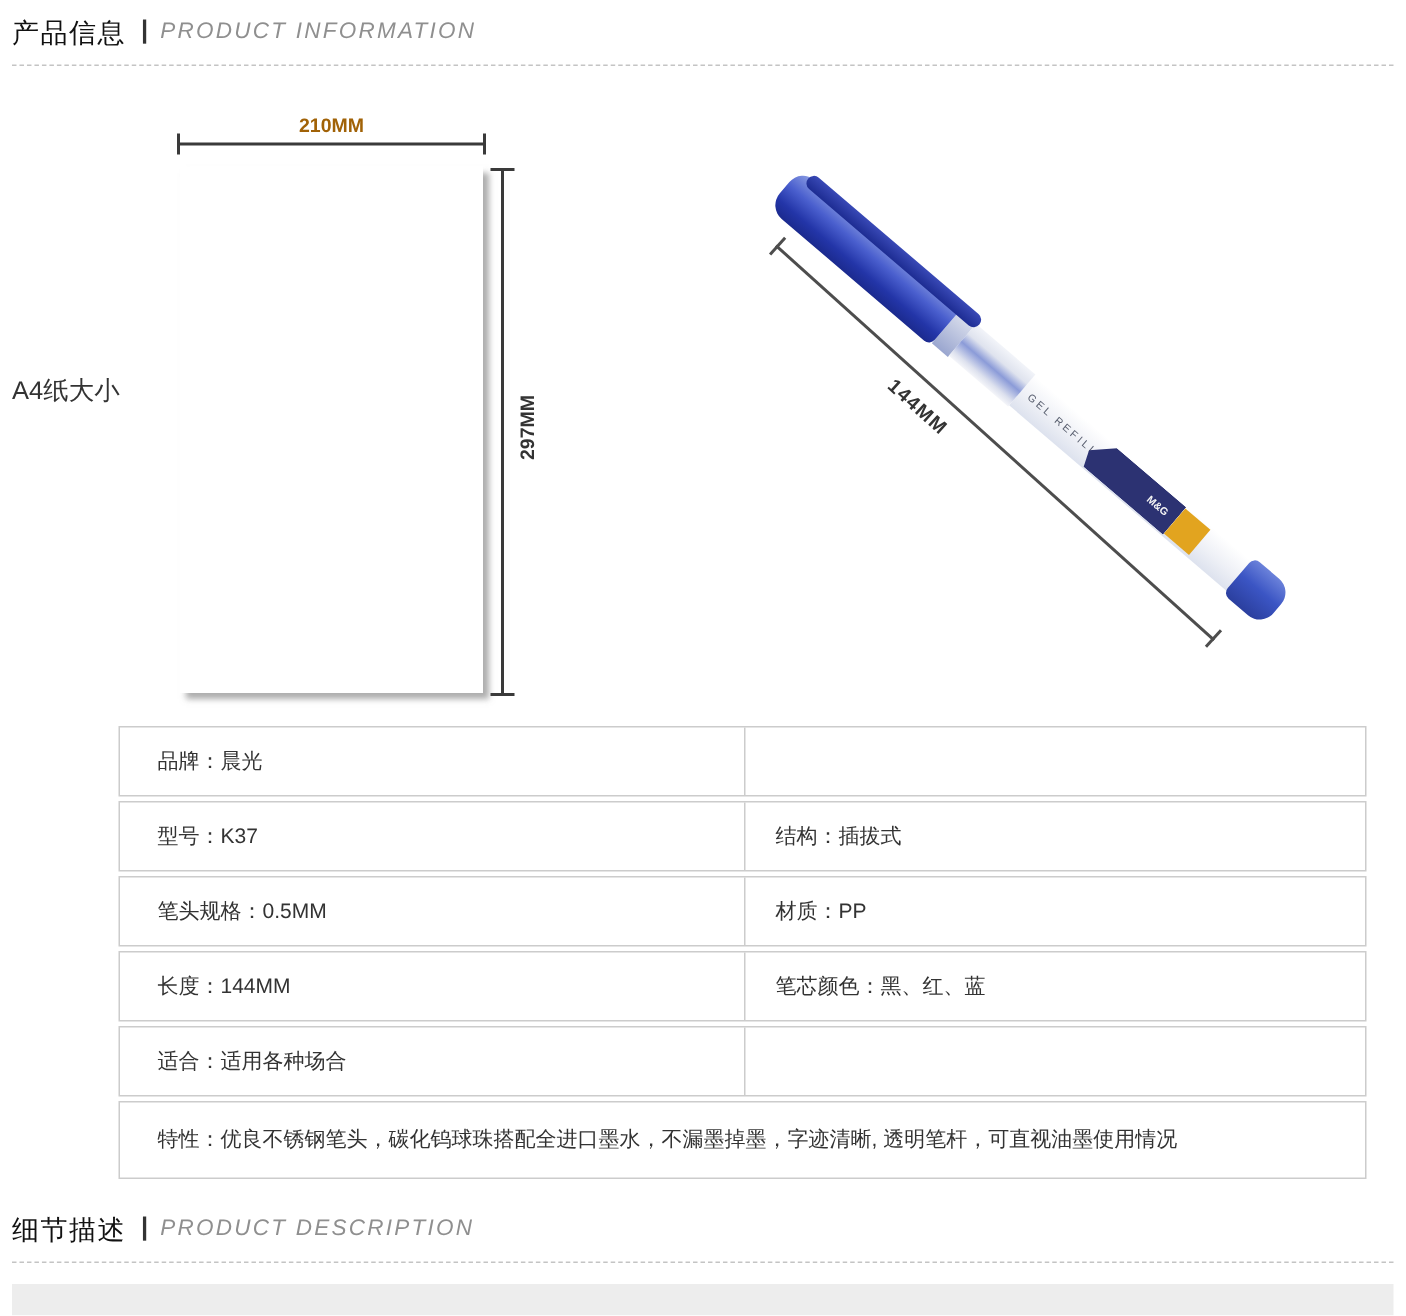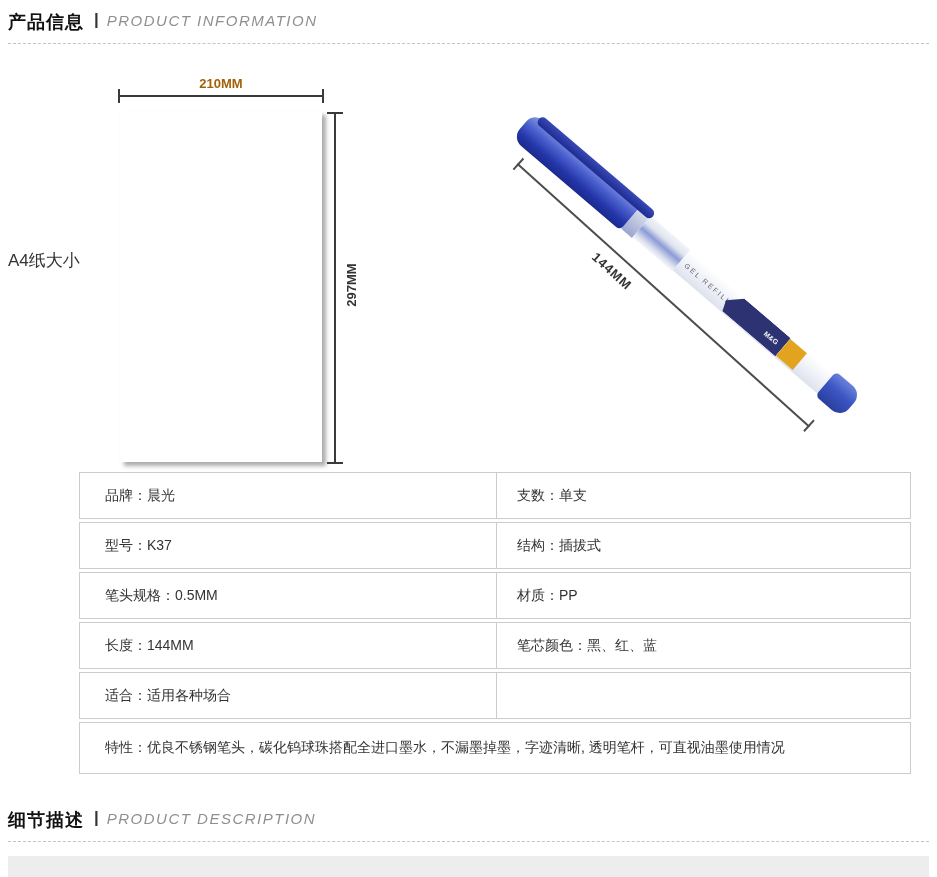--- a/index.html
+++ b/index.html
@@ -3,21 +3,21 @@
 <meta charset="utf-8">
 <style>
   * { margin:0; padding:0; box-sizing:border-box; }
   html,body { width:937px; height:877px; background:#ffffff;
     font-family:"Liberation Sans","DejaVu Sans",sans-serif; color:#333; overflow:hidden; }
   .page { position:relative; width:937px; height:877px; background:#fff; }
 
   
   .sec-header { position:absolute; left:8px; right:8px; height:34px;
     border-bottom:1px dashed #c4c4c4; display:flex; align-items:flex-start; }
-  .sec-header .zh { font-size:18px; font-weight:bold; color:#111; letter-spacing:1px;text-align:center; }
+  .sec-header .zh { font-size:18px; font-weight:normal; color:#111; letter-spacing:1px;text-align:center; }
   .sec-header .pipe { font-size:17px; font-weight:bold; color:#333; margin:0 8px 0 10px; }
   .sec-header .en { font-size:15px; color:#8f8f8f; letter-spacing:1.5px; padding-top:2px;font-style:italic; }
   #header-product { top:10px; }
   #header-detail  { top:808px; }
 
   
   .paper { position:absolute; left:120px; top:111px; width:202px; height:351px;
     background:#fff; box-shadow:4px 4px 4px rgba(105,105,105,0.55); }
   .dim-h { position:absolute; left:118px; top:95px; width:206px; height:2px; background:#3a3a3a; }
   .dim-h::before, .dim-h::after { content:""; position:absolute; width:2px; height:14px;
@@ -61,21 +61,21 @@
 
   .dim-diag { position:absolute; left:518px; top:163px; width:393px; height:2px;
     background:#4d4d4d; transform:rotate(42deg); transform-origin:0 0; }
   .dim-diag::before, .dim-diag::after { content:""; position:absolute; width:2px; height:15px;
     background:#4d4d4d; top:-7px; }
   .dim-diag::before { left:0; } .dim-diag::after { right:0; }
   .dim-diag-label { position:absolute; left:118px; top:10px; font-size:13px; font-weight:bold;
     color:#333; letter-spacing:1px; white-space:nowrap; }
 
   
-  .spec-table { position:absolute; left:50px; top:472px; width:861px;padding-left:29px; }
+  .spec-table { position:absolute; left:50px; top:484px; width:861px;padding-left:29px; }
   .spec-row { display:flex; border:1px solid #cccccc; background:#fff; height:47px;
     margin-bottom:3px; align-items:stretch; }
   .spec-cell-l { width:417px; border-right:1px solid #cccccc; display:flex; align-items:center;
     padding-left:25px; font-size:14px; color:#333; }
   .spec-cell-r { flex:1; display:flex; align-items:center; padding-left:20px;
     font-size:14px; color:#333; }
   .spec-feature { border:1px solid #cccccc; background:#fff; height:52px; display:flex;
     align-items:center; padding-left:25px; font-size:14px; color:#333; }
 
   
@@ -115,21 +115,20 @@
     <div class="pen-clip"></div>
   </div>
 
   <div class="dim-diag">
     <span class="dim-diag-label">144MM</span>
   </div>
 
   <div class="spec-table">
     <div class="spec-row">
       <div class="spec-cell-l">品牌：晨光</div>
-      <div class="spec-cell-r">支数：单支</div>
     </div>
     <div class="spec-row">
       <div class="spec-cell-l">型号：K37</div>
       <div class="spec-cell-r">结构：插拔式</div>
     </div>
     <div class="spec-row">
       <div class="spec-cell-l">笔头规格：0.5MM</div>
       <div class="spec-cell-r">材质：PP</div>
     </div>
     <div class="spec-row">

